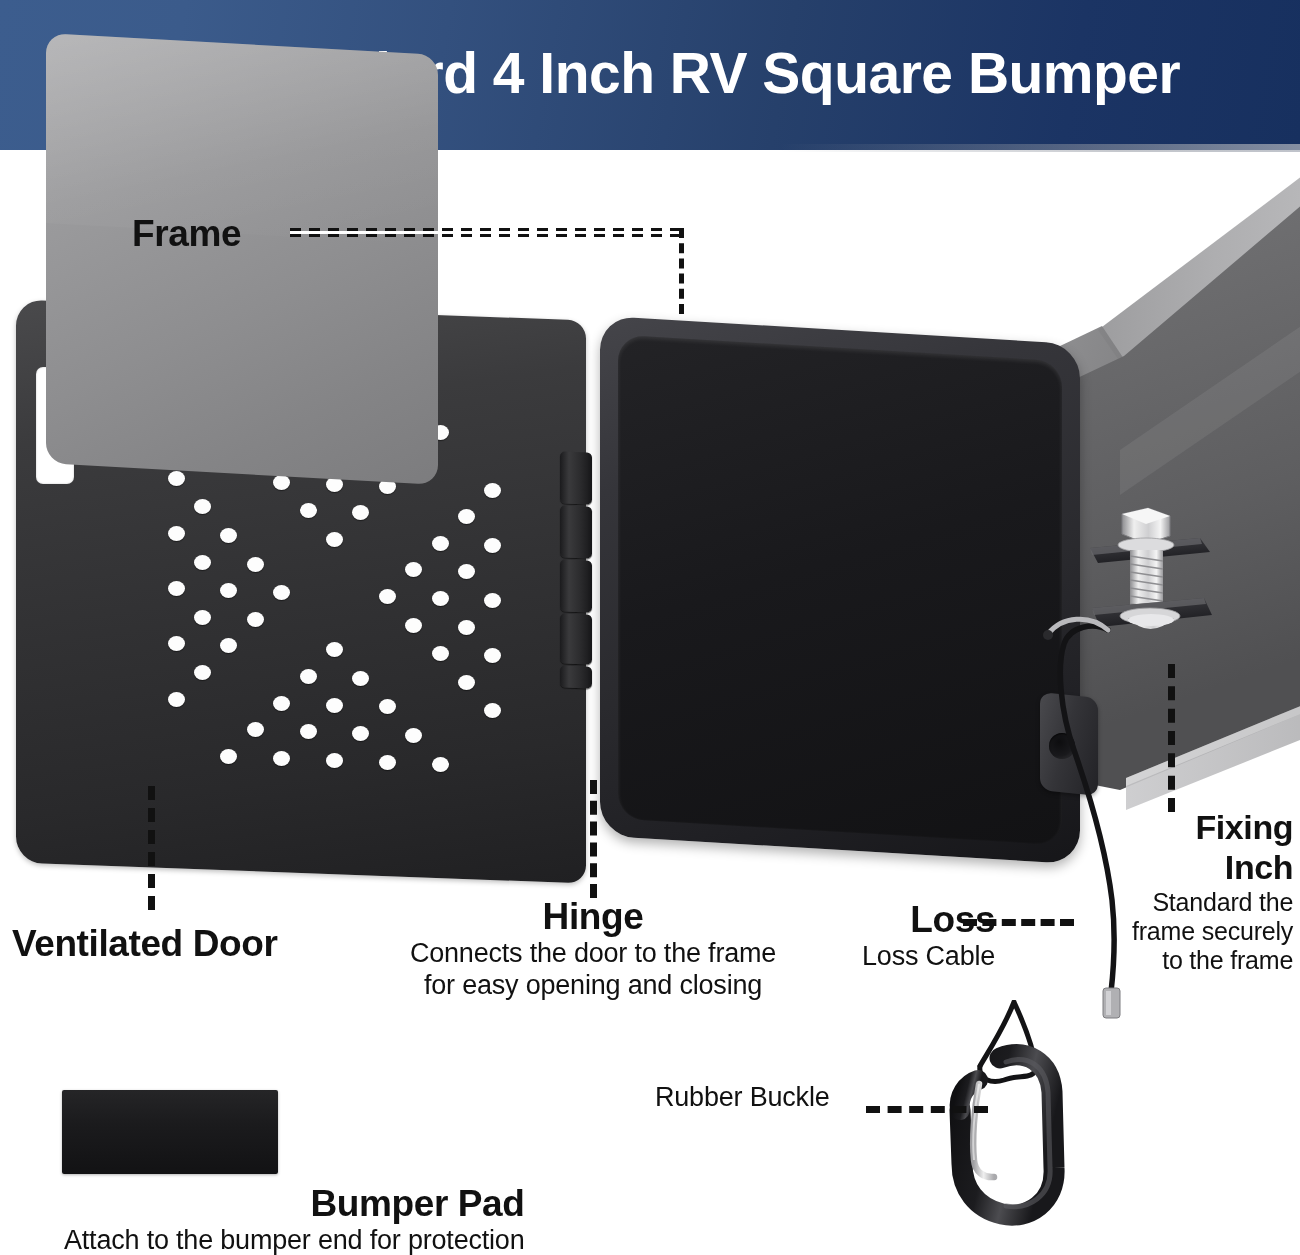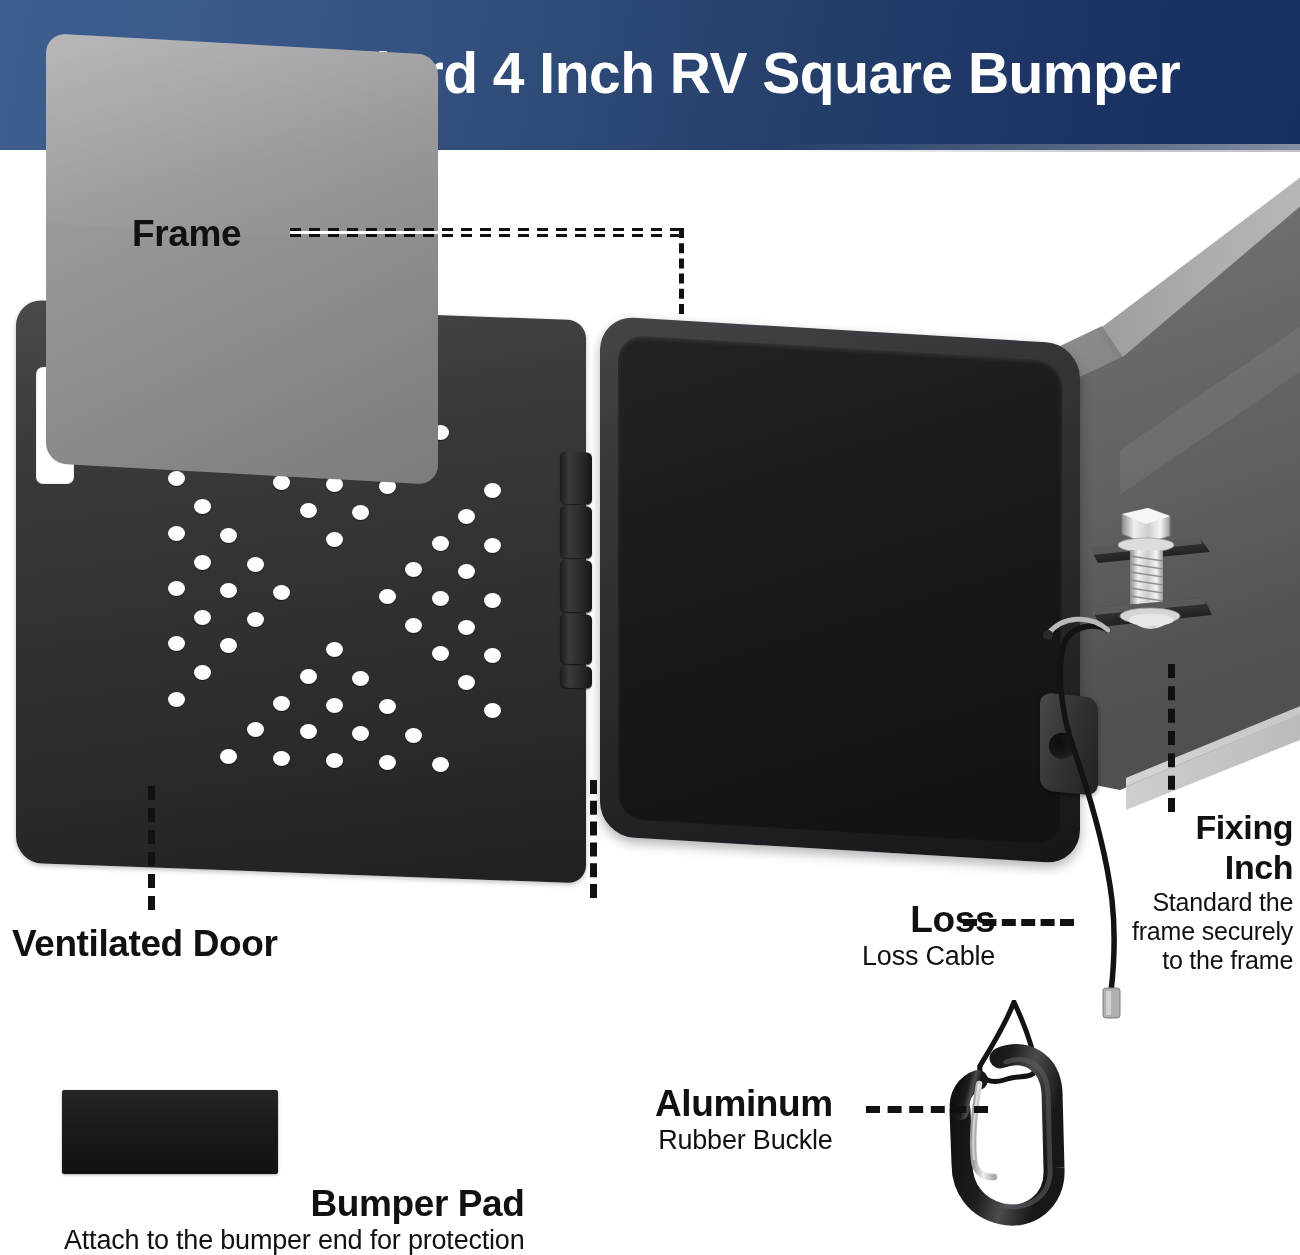--- a/index.html
+++ b/index.html
@@ -356,36 +356,40 @@
   <div class="dh" style="left:866px;top:1106px;width:122px;"></div>
 
   <div class="lbl" style="left:132px;top:212px;">
     <span class="t">Frame</span>
   </div>
 
   <div class="lbl" style="left:12px;top:922px;">
     <span class="t">Ventilated Door</span>
   </div>
 
+  <div class="lbl" style="left:385px;top:895px;text-align:center;width:416px;">
+    <span class="t">Hinge</span>
+    <span class="s">Connects the door to the frame</span>
+    <span class="s">for easy opening and closing</span>
+  </div>
 
   <div class="lbl" style="left:862px;top:898px;">
     <span class="t">Loss</span>
     <span class="s">Loss Cable</span>
   </div>
 
   <div class="lbl sm" style="left:1132px;top:808px;">
     <span class="t">Fixing</span>
     <span class="t">Inch</span>
     <span class="s">Standard the</span>
     <span class="s">frame securely</span>
     <span class="s">to the frame</span>
   </div>
 
   <div class="lbl" style="left:655px;top:1082px;">
-    <span class="t">Aluminum</span>
     <span class="s">Rubber Buckle</span>
   </div>
 
   <div class="pad"></div>
   <div class="lbl" style="left:64px;top:1182px;">
     <span class="t">Bumper Pad</span>
     <span class="s">Attach to the bumper end for protection</span>
   </div>
 
 </div>

